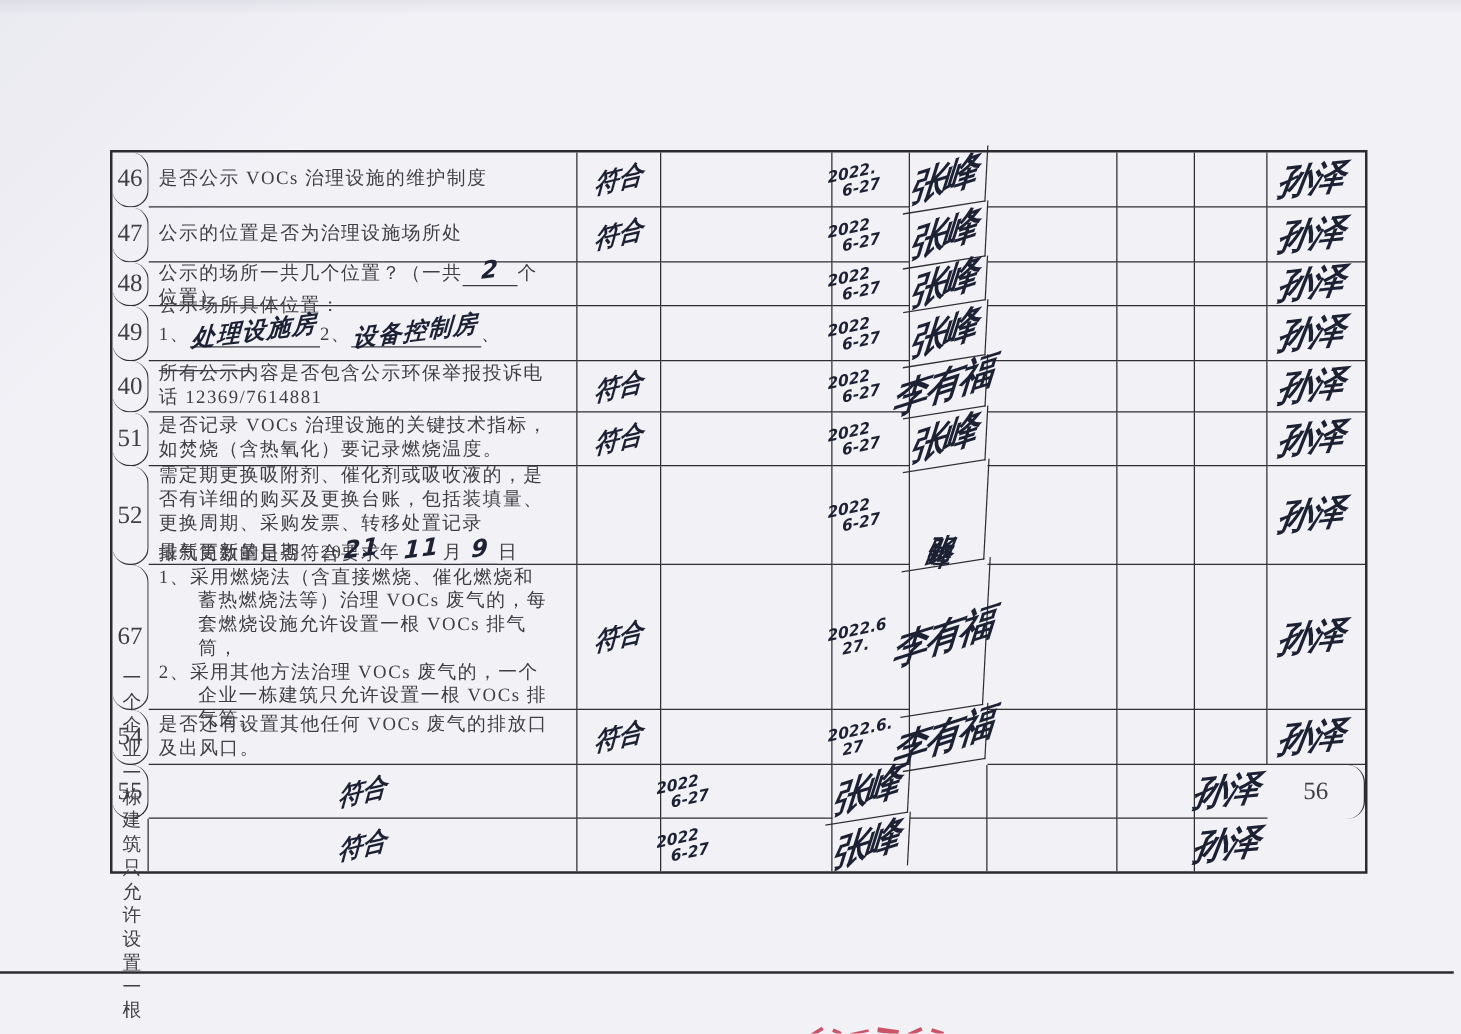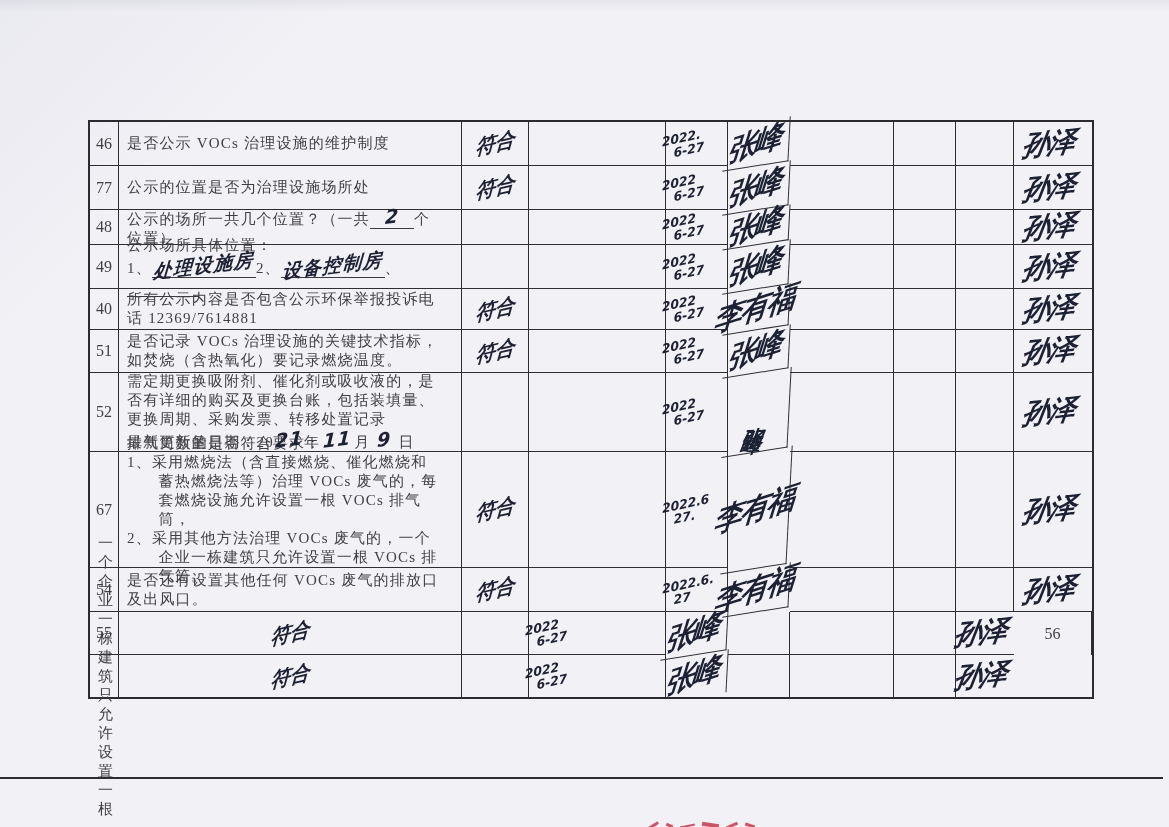--- a/index.html
+++ b/index.html
@@ -24,21 +24,21 @@
   }
   .cell{
     box-sizing:border-box;
     border-right:1.6px solid #2e2e33;
     border-bottom:1.6px solid #2e2e33;
     display:flex;flex-direction:column;justify-content:center;
     overflow:visible;position:relative;
   }
   .cell.last-col{border-right:none;}
   .cell.last-row{border-bottom:none;}
-  .cell.num{align-items:center;font-size:16px;}
+  .cell.num{align-items:center;font-size:20px;border-radius:14px;}
   .cell.q{padding:2px 20px 2px 8px;}
   .qline{font-size:15px;line-height:19px;letter-spacing:1.2px;}
   .qline.hang{padding-left:2.1em;text-indent:-2.1em;}
   .print{color:#3f3f44;}
   
   .handwriting,.hand-answer,.hand-date,.sig,.hand-inline .tilt{
     color:#1c2133;font-family:"DejaVu Sans","Liberation Sans",sans-serif;
   }
   .hand-inline{
     display:inline-block;border-bottom:1.6px solid #3a3a40;
@@ -115,21 +115,21 @@
       <div class="cell sig">
         <span class="sig">张峰</span>
       </div>
       <div class="cell"></div>
       <div class="cell"></div>
       <div class="cell"></div>
       <div class="cell rsig last-col">
         <span class="sig rsig-hand">孙泽</span>
       </div>
       <div class="cell num">
-        <span class="print">77</span>
+        <span class="print">47</span>
       </div>
       <div class="cell q">
         <div class="qline"><span class="print">公示的位置是否为治理设施场所处</span></div>
       </div>
       <div class="cell ans">
         <span class="hand-answer">符合</span>
       </div>
       <div class="cell"></div>
       <div class="cell date">
         <div class="hand-date">

